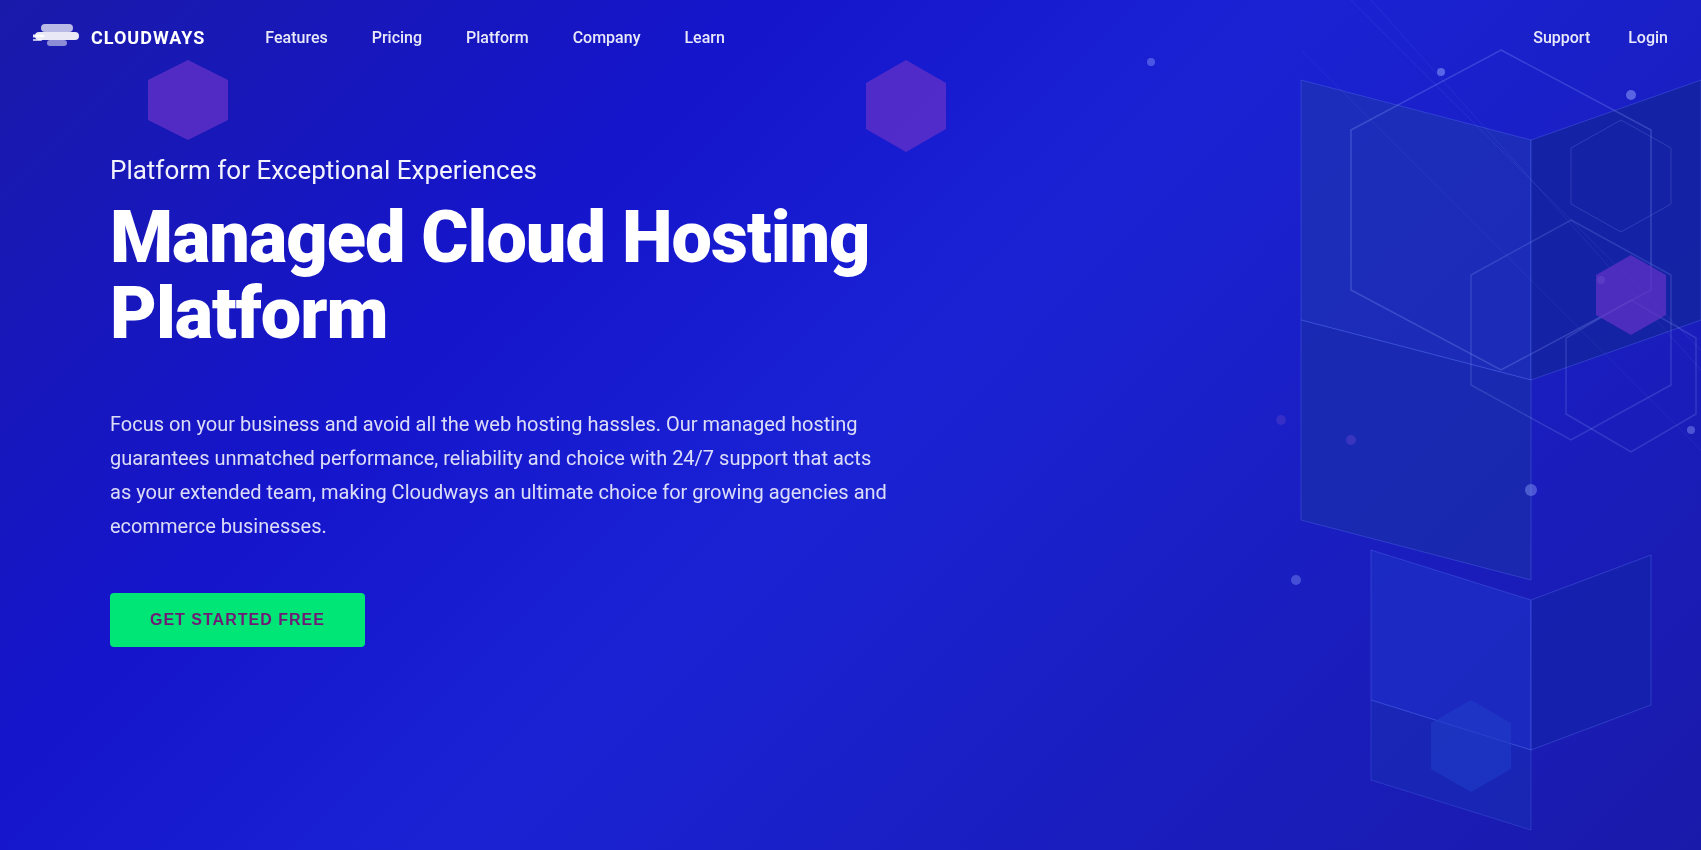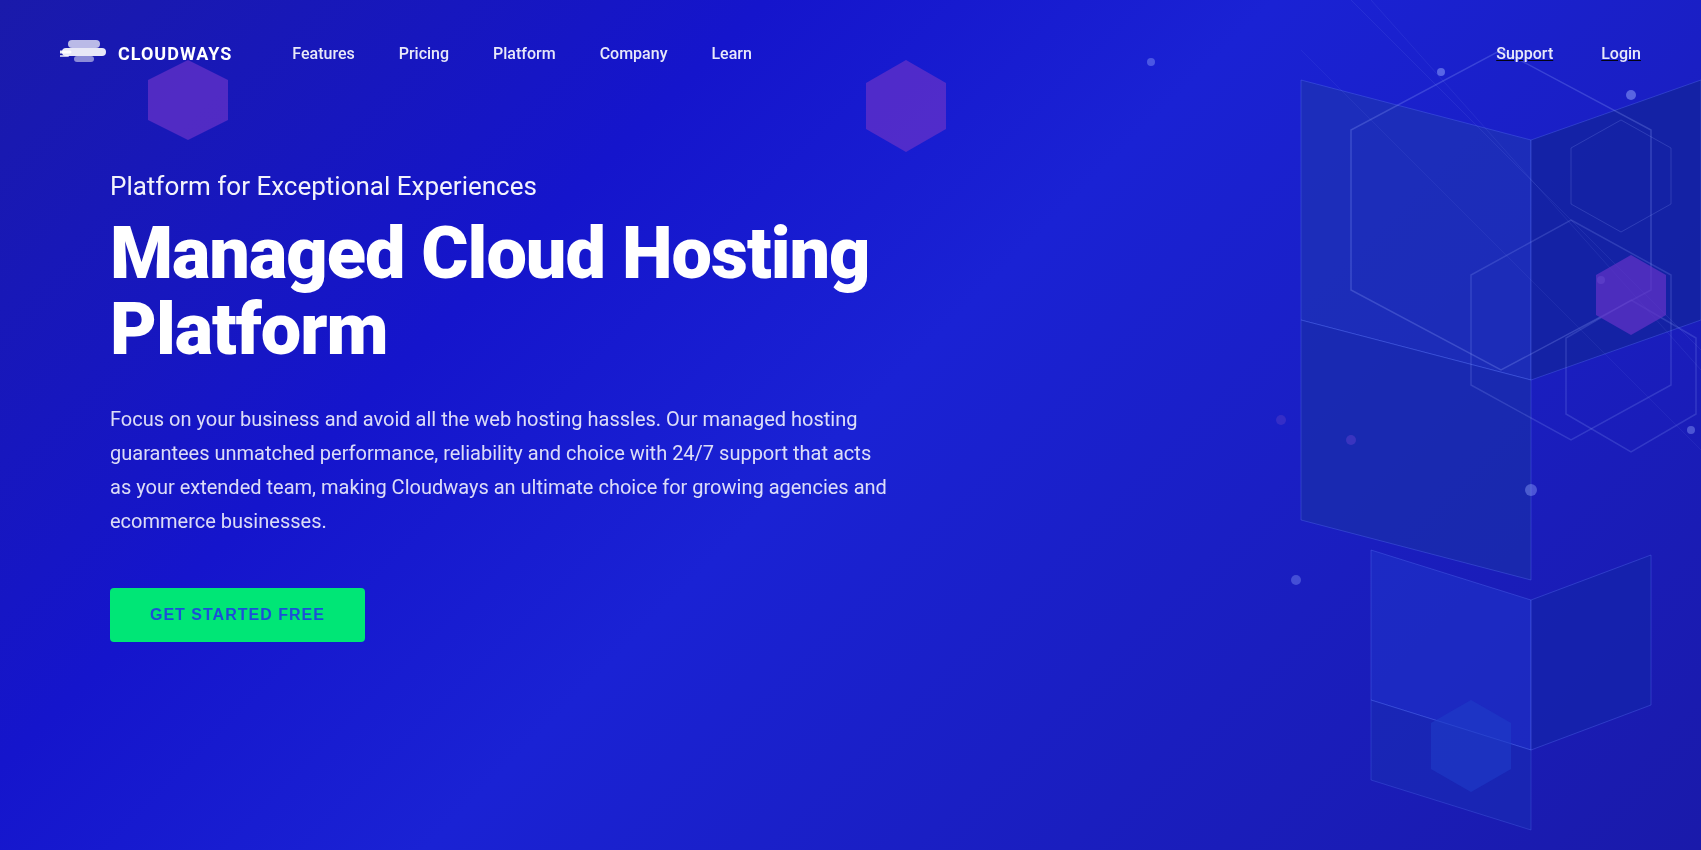--- a/index.html
+++ b/index.html
@@ -18,24 +18,23 @@
       background: linear-gradient(135deg, #1a1aaa 0%, #1515cc 30%, #1a22d4 50%, #1a1aaa 100%);
       overflow: hidden;
     }
 
     
     nav {
       position: relative;
       z-index: 100;
       display: flex;
       align-items: center;
-      padding: 0 60px;
+      padding: 0 33px;
       height: 75px;
       background: transparent;
-      margin-top: 16px;
     }
 
     .logo-area {
       display: flex;
       align-items: center;
       gap: 10px;
       margin-right: 60px;
     }
 
     .logo-icon {
@@ -62,22 +61,21 @@
       text-decoration: none;
       font-size: 16px;
       font-weight: 500;
       opacity: 0.9;
       cursor: pointer;
     }
 
     .nav-right {
       display: flex;
       align-items: center;
-      gap: 48px;
-      text-decoration: underline;
+      gap: 38px;
     }
 
     .nav-right-link {
       color: white;
       font-size: 16px;
       font-weight: 500;
       cursor: pointer;
       text-decoration: none;
       opacity: 0.9;
     }
@@ -108,35 +106,35 @@
       font-weight: 400;
       margin-bottom: 15px;
       opacity: 0.95;
     }
 
     .main-title {
       color: white;
       font-size: 72px;
       font-weight: 900;
       line-height: 1.05;
-      margin-bottom: 35px;
+      margin-bottom: 56px;
       letter-spacing: -1px;
     }
 
     .description {
       color: rgba(255,255,255,0.85);
       font-size: 20px;
       line-height: 1.7;
       max-width: 860px;
       margin-bottom: 50px;
     }
 
     .btn-get-started {
       background: #00e676;
-      color: #1d4ed8;
+      color: #701a75;
       border: none;
       padding: 18px 40px;
       border-radius: 4px;
       font-weight: 800;
       font-size: 16px;
       cursor: pointer;
       letter-spacing: 1px;
       text-transform: uppercase;
     }
 

